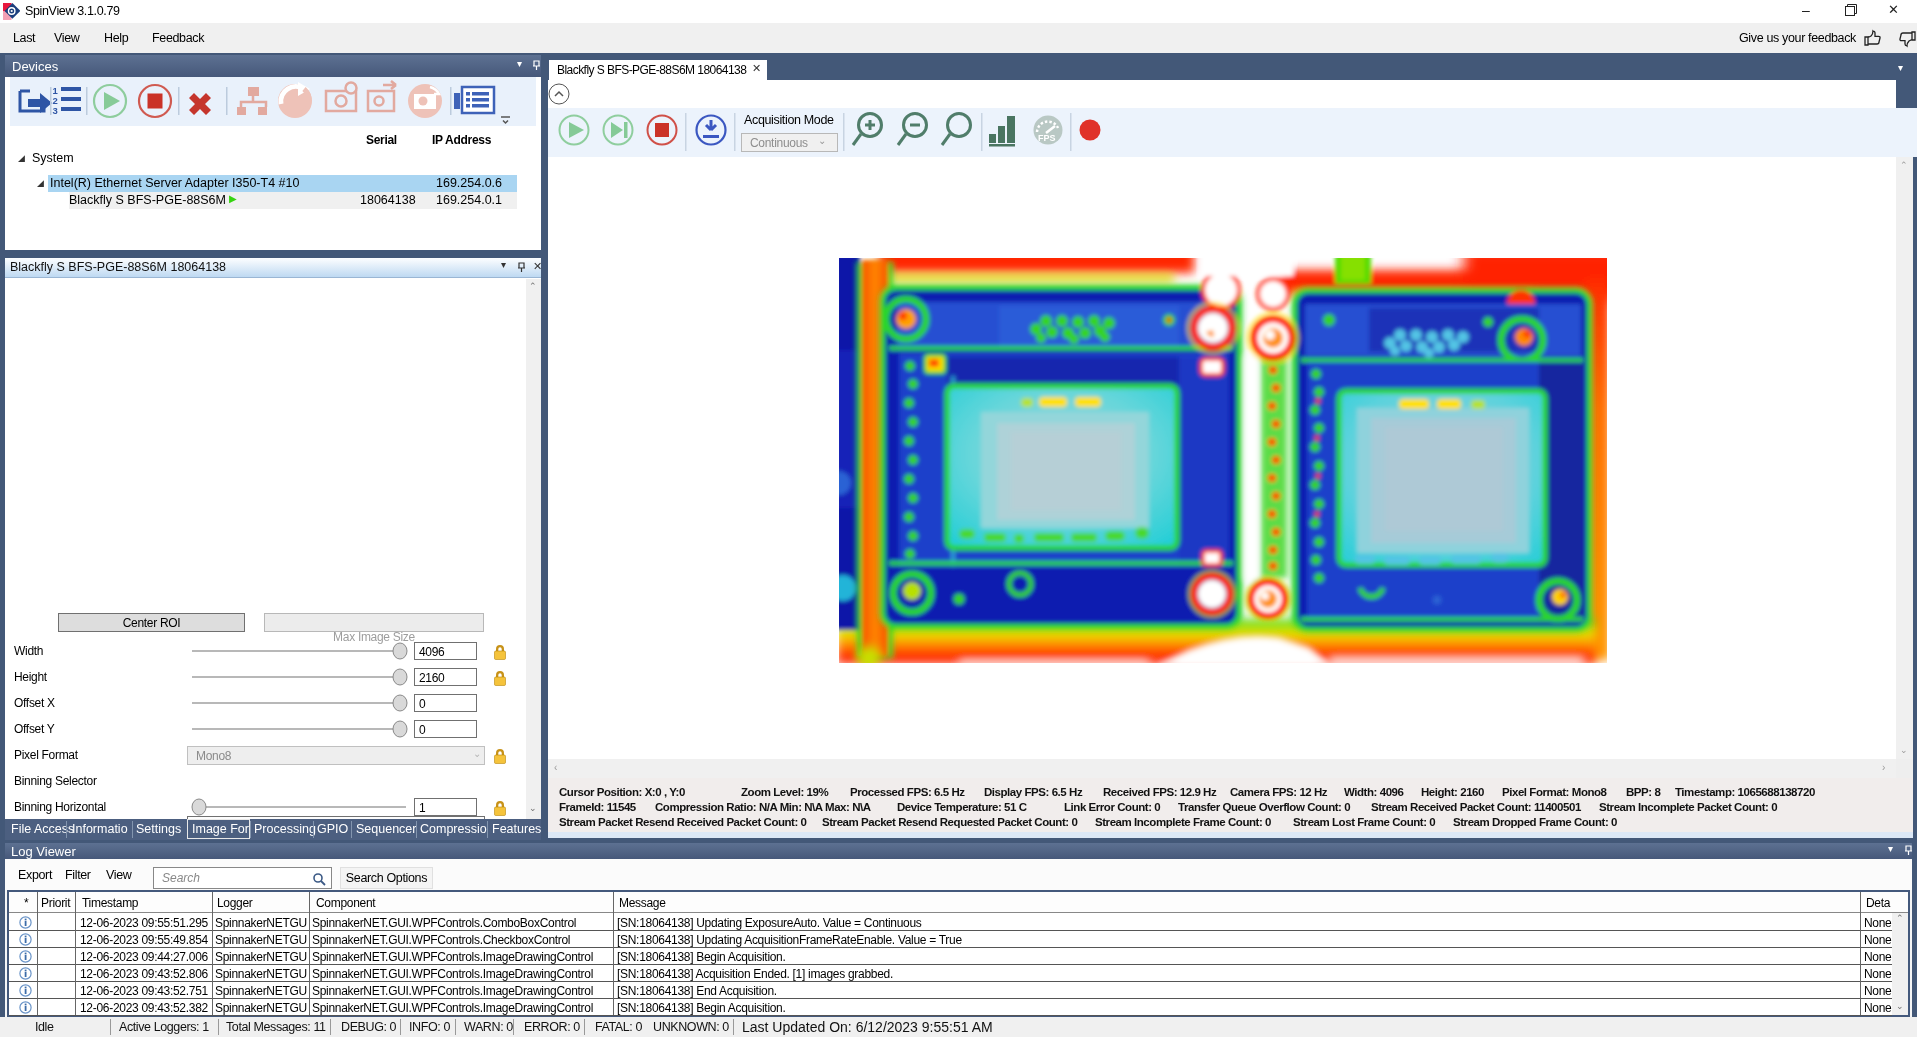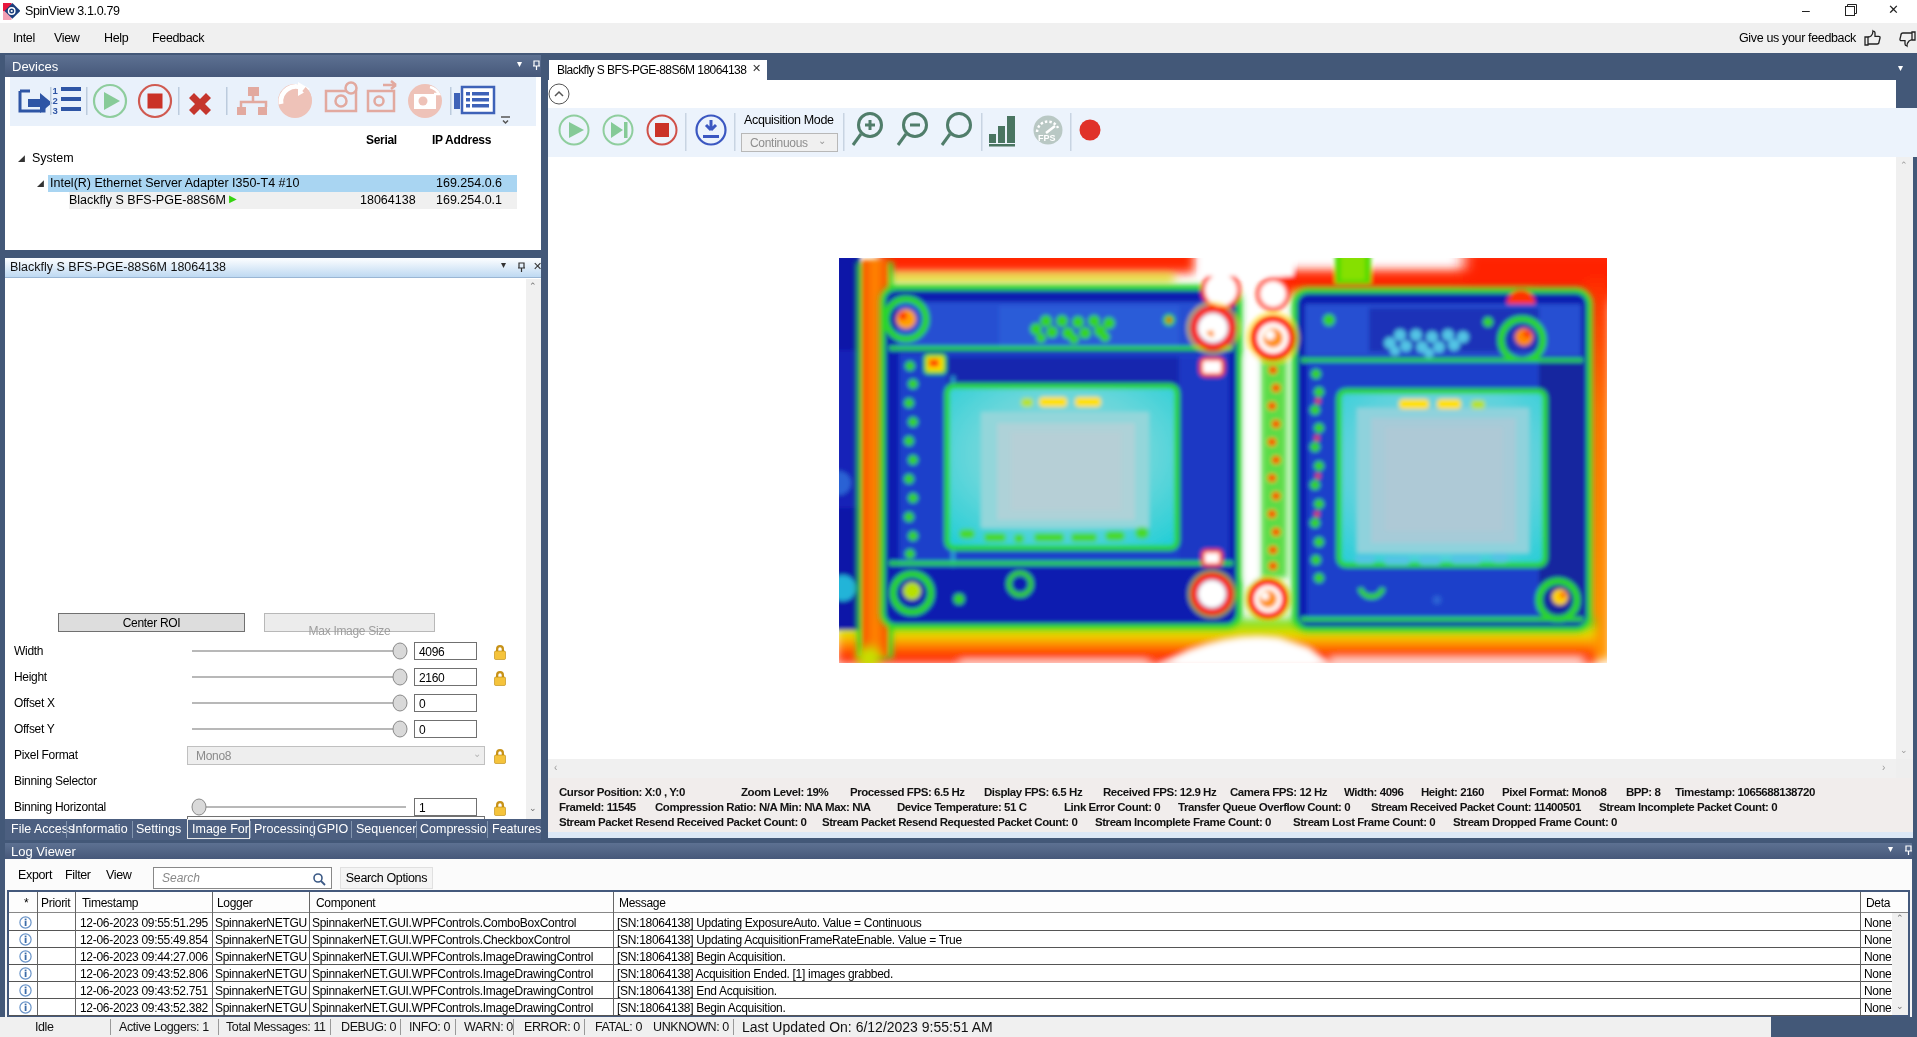--- a/index.html
+++ b/index.html
@@ -35,21 +35,21 @@
   <span class="abs t13" style="left:25px;top:4px;color:#000;">SpinView 3.1.0.79</span>
   <span class="abs" style="left:1797px;top:2px;width:18px;font-size:14px;color:#222;text-align:center;">–</span>
   <svg class="abs" style="left:1845px;top:4px;" width="12" height="12" viewBox="0 0 12 12">
       <rect x="0.5" y="2.5" width="9" height="9" fill="none" stroke="#222"></rect>
       <path d="M2.5 2.5 V0.5 H11.5 V9.5 H9.5" fill="none" stroke="#222"></path>
     </svg>
   <span class="abs" style="left:1888px;top:2px;font-size:13px;color:#222;">✕</span>
 </div>
 
 <div class="abs" style="left:0;top:23px;width:1917px;height:30px;background:#f0f0f0;">
-  <span class="abs t13" style="left:13px;top:8px;">Intel</span>
+  <span class="abs t13" style="left:13px;top:8px;">Last</span>
   <span class="abs t13" style="left:54px;top:8px;">View</span>
   <span class="abs t13" style="left:104px;top:8px;">Help</span>
   <span class="abs t13" style="left:152px;top:8px;">Feedback</span>
   <span class="abs t13" style="left:1739px;top:8px;">Give us your feedback</span>
   <svg class="abs" style="left:1863px;top:5px;" width="20" height="20" viewBox="0 0 20 20">
       <path d="M2 9 h3 v8 H2 z M5 16 h9 q2 0 2-2 l1-4 q0.4-1.6-1.5-1.6 H12 V5 q0-1.8-1.8-1.8 L10 3 q0 3-2 5 l-3 1.5" fill="none" stroke="#222" stroke-width="1.3"></path>
     </svg>
   <svg class="abs" style="left:1897px;top:6px;" width="20" height="20" viewBox="0 0 20 20">
       <path d="M18 11 h-3 V3 h3 z M15 4 H6 Q4 4 4 6 l-1 4 q-0.4 1.6 1.5 1.6 H8 V15 q0 1.8 1.8 1.8 L10 17 q0-3 2-5 l3-1.5" fill="none" stroke="#222" stroke-width="1.3"></path>
     </svg>
@@ -160,21 +160,21 @@
     <span class="abs t13" style="left:5px;top:2px;color:#111;letter-spacing:0;">Blackfly S BFS-PGE-88S6M 18064138</span>
     <span class="abs" style="left:496px;top:1px;font-size:10px;color:#333;">▾</span>
     <svg class="abs" style="left:512px;top:4px;" width="10" height="12" viewBox="0 0 10 12">
         <path d="M2 1 h5 v5 h-5 z M1 6 h7 M4.5 6 v4" stroke="#333" fill="none" stroke-width="1.2"></path>
       </svg>
     <span class="abs" style="left:528px;top:2px;font-size:11px;color:#333;">✕</span>
   </div>
 
 
   <div class="abs t12" style="left:53px;top:355px;width:187px;height:19px;background:#ddd;border:1px solid #707070;text-align:center;padding-top:2px;">Center ROI</div>
-  <div class="abs t12" style="left:259px;top:355px;width:171px;height:19px;background:#ececec;border:1px solid #b8b8b8;color:#9d9d9d;text-align:center;padding-top:10px;">Max Image Size</div>
+  <div class="abs t12" style="left:259px;top:355px;width:220px;height:19px;background:#ececec;border:1px solid #b8b8b8;color:#9d9d9d;text-align:center;padding-top:16px;">Max Image Size</div>
   <div id="sliders">
     <span class="abs t12" style="left:9px;top:386px;">Width</span>
     <span class="abs t12" style="left:9px;top:412px;">Height</span>
     <span class="abs t12" style="left:9px;top:438px;">Offset X</span>
     <span class="abs t12" style="left:9px;top:464px;">Offset Y</span>
     <span class="abs t12" style="left:9px;top:490px;">Pixel Format</span>
     <span class="abs t12" style="left:9px;top:516px;">Binning Selector</span>
     <span class="abs t12" style="left:9px;top:542px;">Binning Horizontal</span>
     <svg class="abs" style="left:182px;top:380px;" width="230" height="180" viewBox="0 0 230 180">
       <g stroke="#a0a0a0" stroke-width="1.5">
@@ -729,21 +729,21 @@
     <span class="abs" style="left:604px;top:0;width:1px;height:123px;background:#666;"></span>
     <span class="abs" style="left:1851px;top:0;width:1px;height:123px;background:#666;"></span>
 
     <div class="abs" style="left:1883px;top:21px;width:16px;height:102px;background:#f0f0f0;">
       <span class="abs" style="left:4px;top:0px;color:#707070;font-size:9px;">⌃</span>
       <span class="abs" style="left:4px;top:88px;color:#707070;font-size:9px;">⌄</span>
     </div>
   </div>
 </div>
 
-<div class="abs" style="left:0;top:1017px;width:1771px;height:20px;background:#f0f0f0;color:#111;font-size:12.5px;letter-spacing:-0.4px;" id="statusbar">
+<div class="abs" style="left:0;top:1017px;width:1917px;height:20px;background:#f0f0f0;color:#111;font-size:12.5px;letter-spacing:-0.4px;" id="statusbar">
   <span class="abs" style="left:35px;top:3px;">Idle</span>
   <span class="abs" style="left:110px;top:2px;width:1px;height:16px;background:#999;"></span>
   <span class="abs" style="left:119px;top:3px;">Active Loggers: 1</span>
   <span class="abs" style="left:218px;top:2px;width:1px;height:16px;background:#999;"></span>
   <span class="abs" style="left:226px;top:3px;">Total Messages: 11</span>
   <span class="abs" style="left:330px;top:2px;width:1px;height:16px;background:#999;"></span>
   <span class="abs" style="left:341px;top:3px;">DEBUG: 0</span>
   <span class="abs" style="left:400px;top:2px;width:1px;height:16px;background:#999;"></span>
   <span class="abs" style="left:409px;top:3px;">INFO: 0</span>
   <span class="abs" style="left:455px;top:2px;width:1px;height:16px;background:#999;"></span>

